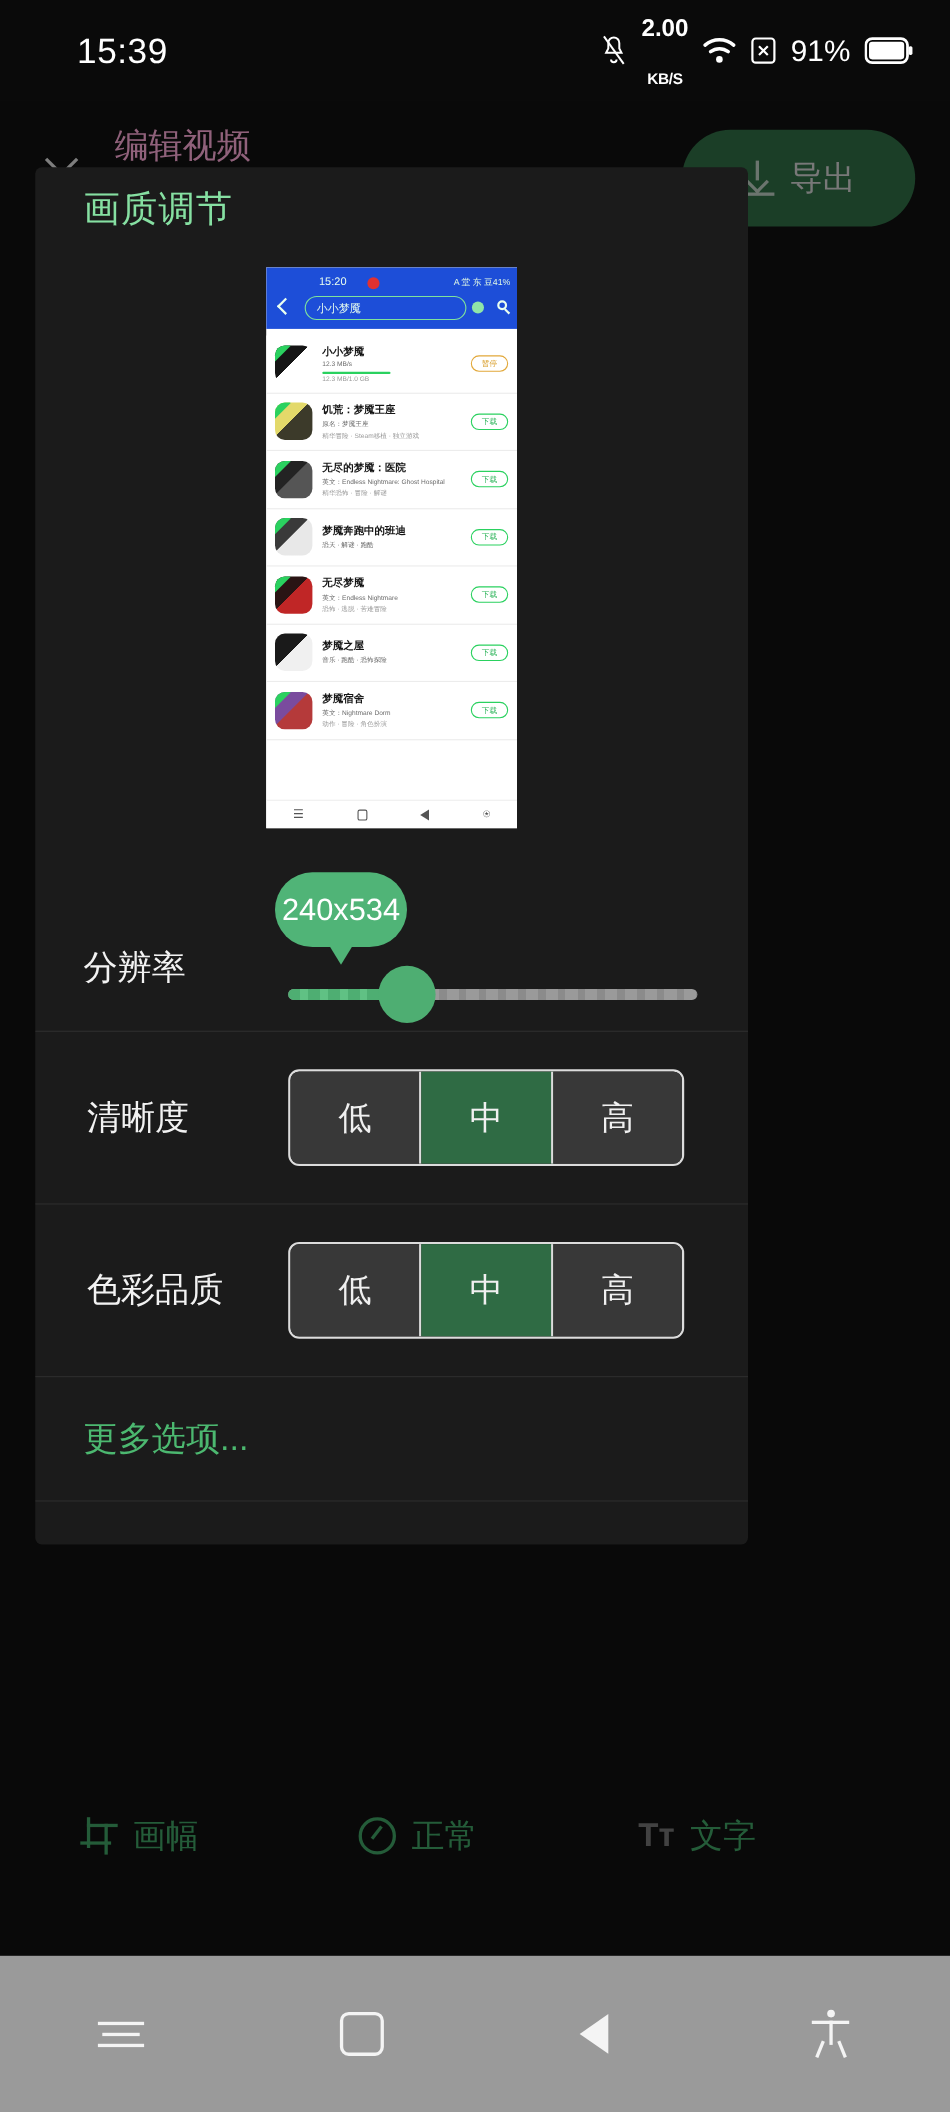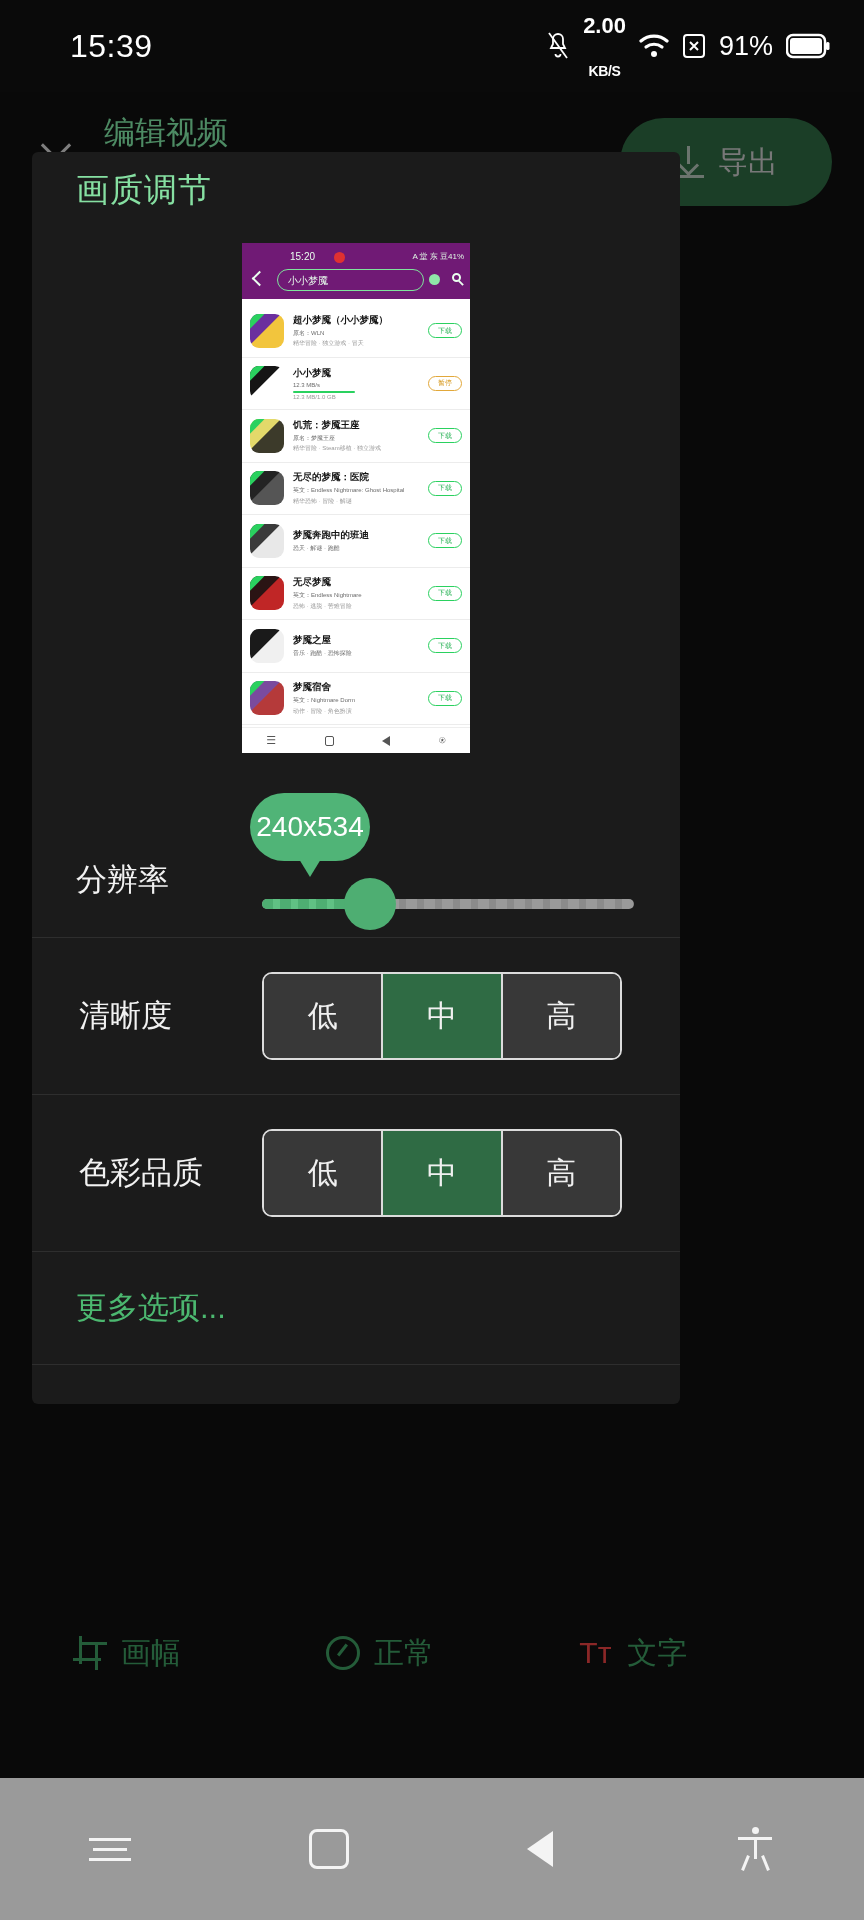--- a/index.html
+++ b/index.html
@@ -22,55 +22,55 @@
 
   
   .appbg { position:absolute; inset:0; background:#101010; }
   .app-header { position:absolute; top:96px; left:0; width:864px; height:120px;
       display:flex; align-items:flex-start; padding:18px 26px 0 26px; }
   .close-x { width:60px; height:60px; position:relative; flex:0 0 auto; margin-top:14px; }
   .close-x:before,.close-x:after{ content:""; position:absolute; left:10px; top:29px;
       width:40px; height:3px; background:#d9d9d9; }
   .close-x:before{ transform:rotate(45deg);} .close-x:after{ transform:rotate(-45deg);}
   .app-titles { margin-left:18px; }
-  .app-title { font-size:31px; color:#86efac; line-height:1.25; }
+  .app-title { font-size:31px; color:#f9a8d4; line-height:1.25; }
   .app-sub { font-size:30px; color:#9e9e9e; margin-top:8px; }
   .export-top { position:absolute; right:32px; top:118px; width:212px; height:88px;
       background:#2f6b44; border-radius:44px; display:flex; align-items:center;
       justify-content:center; gap:14px; color:#cfcfcf; font-size:30px; }
   .dl-ico { width:30px; height:32px; position:relative; }
   .dl-ico i { position:absolute; left:13px; top:0; width:3px; height:18px; background:#b9c9bd; }
   .dl-ico b { position:absolute; left:7px; top:12px; width:15px; height:15px;
       border-left:3px solid #b9c9bd; border-bottom:3px solid #b9c9bd; transform:rotate(-45deg); }
   .dl-ico s { position:absolute; left:0; bottom:0; width:30px; height:3px; background:#b9c9bd; }
 
   
-  .app-tools { position:absolute; left:0; bottom:212px; width:760px; height:110px;
+  .app-tools { position:absolute; left:0; bottom:196px; width:760px; height:110px;
       display:flex; align-items:center; }
   .app-tool { flex:1; display:flex; align-items:center; justify-content:center; gap:14px;
       color:#3f9f62; font-size:30px; }
   .t-ico { width:34px; height:34px; position:relative; }
   .crop-i:before{content:"";position:absolute;left:6px;top:0;width:3px;height:28px;background:#3f9f62;}
   .crop-i:after{content:"";position:absolute;left:0;top:22px;width:28px;height:3px;background:#3f9f62;}
   .crop-i i{position:absolute;left:22px;top:6px;width:3px;height:28px;background:#3f9f62;}
   .crop-i b{position:absolute;left:6px;top:6px;width:28px;height:3px;background:#3f9f62;}
   .norm-i{border:3px solid #3f9f62;border-radius:50%;}
   .norm-i i{position:absolute;left:12px;top:4px;width:3px;height:14px;background:#3f9f62;transform:rotate(38deg);}
-  .tt-i{font-size:30px;font-weight:400;color:#ef4444;line-height:34px;}
+  .tt-i{font-size:30px;font-weight:700;color:#737373;line-height:34px;text-align:right;}
 
   
   .scrim { position:absolute; inset:0; background:rgba(0,0,0,.42); }
   .dialog { position:absolute; left:32px; top:152px; width:648px; height:1252px;
       background:#1b1b1b; border-radius:6px; overflow:hidden; }
   .dlg-title { color:#86e0a2; font-size:33px; padding:16px 0 0 44px; letter-spacing:1px; }
 
   
   .preview-wrap { display:flex; justify-content:center; margin-top:30px; }
   .preview { width:228px; height:510px; background:#fff; position:relative; overflow:hidden; }
-  .pv-head { height:56px; background:#701a75; position:relative; }
+  .pv-head { height:56px; background:#1d4ed8; position:relative; }
   .pv-time { position:absolute; left:48px; top:8px; font-size:10px; color:#eaffef; }
   .pv-dot { position:absolute; left:92px; top:9px; width:11px; height:11px; border-radius:50%;
       background:#e03131; }
   .pv-stat { position:absolute; right:6px; top:8px; font-size:8px; color:#dff7e4;text-align:right; }
   .pv-back { position:absolute; left:12px; top:30px; width:11px; height:11px;
       border-left:2px solid #eaffef; border-bottom:2px solid #eaffef; transform:rotate(45deg); }
   .pv-search { position:absolute; left:35px; top:26px; right:46px; height:22px;
       border:1px solid #7fe39c; border-radius:11px; }
   .pv-q { position:absolute; left:10px; top:4px; font-size:10px; color:#eaffef; }
   .pv-clr { position:absolute; right:30px; top:31px; width:11px; height:11px; border-radius:50%;
@@ -248,31 +248,20 @@
           <span class="pv-stat">A 堂 东 豆41%</span>
           <span class="pv-back"></span>
           <span class="pv-search">
             <span class="pv-q">小小梦魇</span>
           </span>
           <span class="pv-clr"></span>
           <span class="pv-mag"></span>
         </div>
         <div class="pv-list" id="pv-list">
             <div class="pv-row">
-              <div class="pv-icon" style="background: linear-gradient(135deg, rgb(107, 47, 158) 0%, rgb(107, 47, 158) 45%, rgb(242, 197, 61) 46%, rgb(242, 197, 61) 100%);">
-                <span class="pv-badge"></span>
-              </div>
-              <div class="pv-meta">
-                <div class="pv-name">超小梦魇（小小梦魇）</div>
-                <div class="pv-l2">原名：WLN</div>
-                <div class="pv-l3">精华冒险 · 独立游戏 · 冒天</div>
-              </div>
-              <div class="pv-dl">下载</div>
-            </div>
-            <div class="pv-row">
               <div class="pv-icon" style="background: linear-gradient(135deg, rgb(21, 21, 21) 0%, rgb(21, 21, 21) 45%, rgb(255, 255, 255) 46%, rgb(255, 255, 255) 100%);">
                 <span class="pv-badge"></span>
               </div>
               <div class="pv-meta">
                 <div class="pv-name">小小梦魇</div>
                 <div class="pv-l2">12.3 MB/s</div>
                 <div class="pv-bar"></div>
                 <div class="pv-l3">12.3 MB/1.0 GB</div>
               </div>
               <div class="pv-dl yellow">暂停</div>

